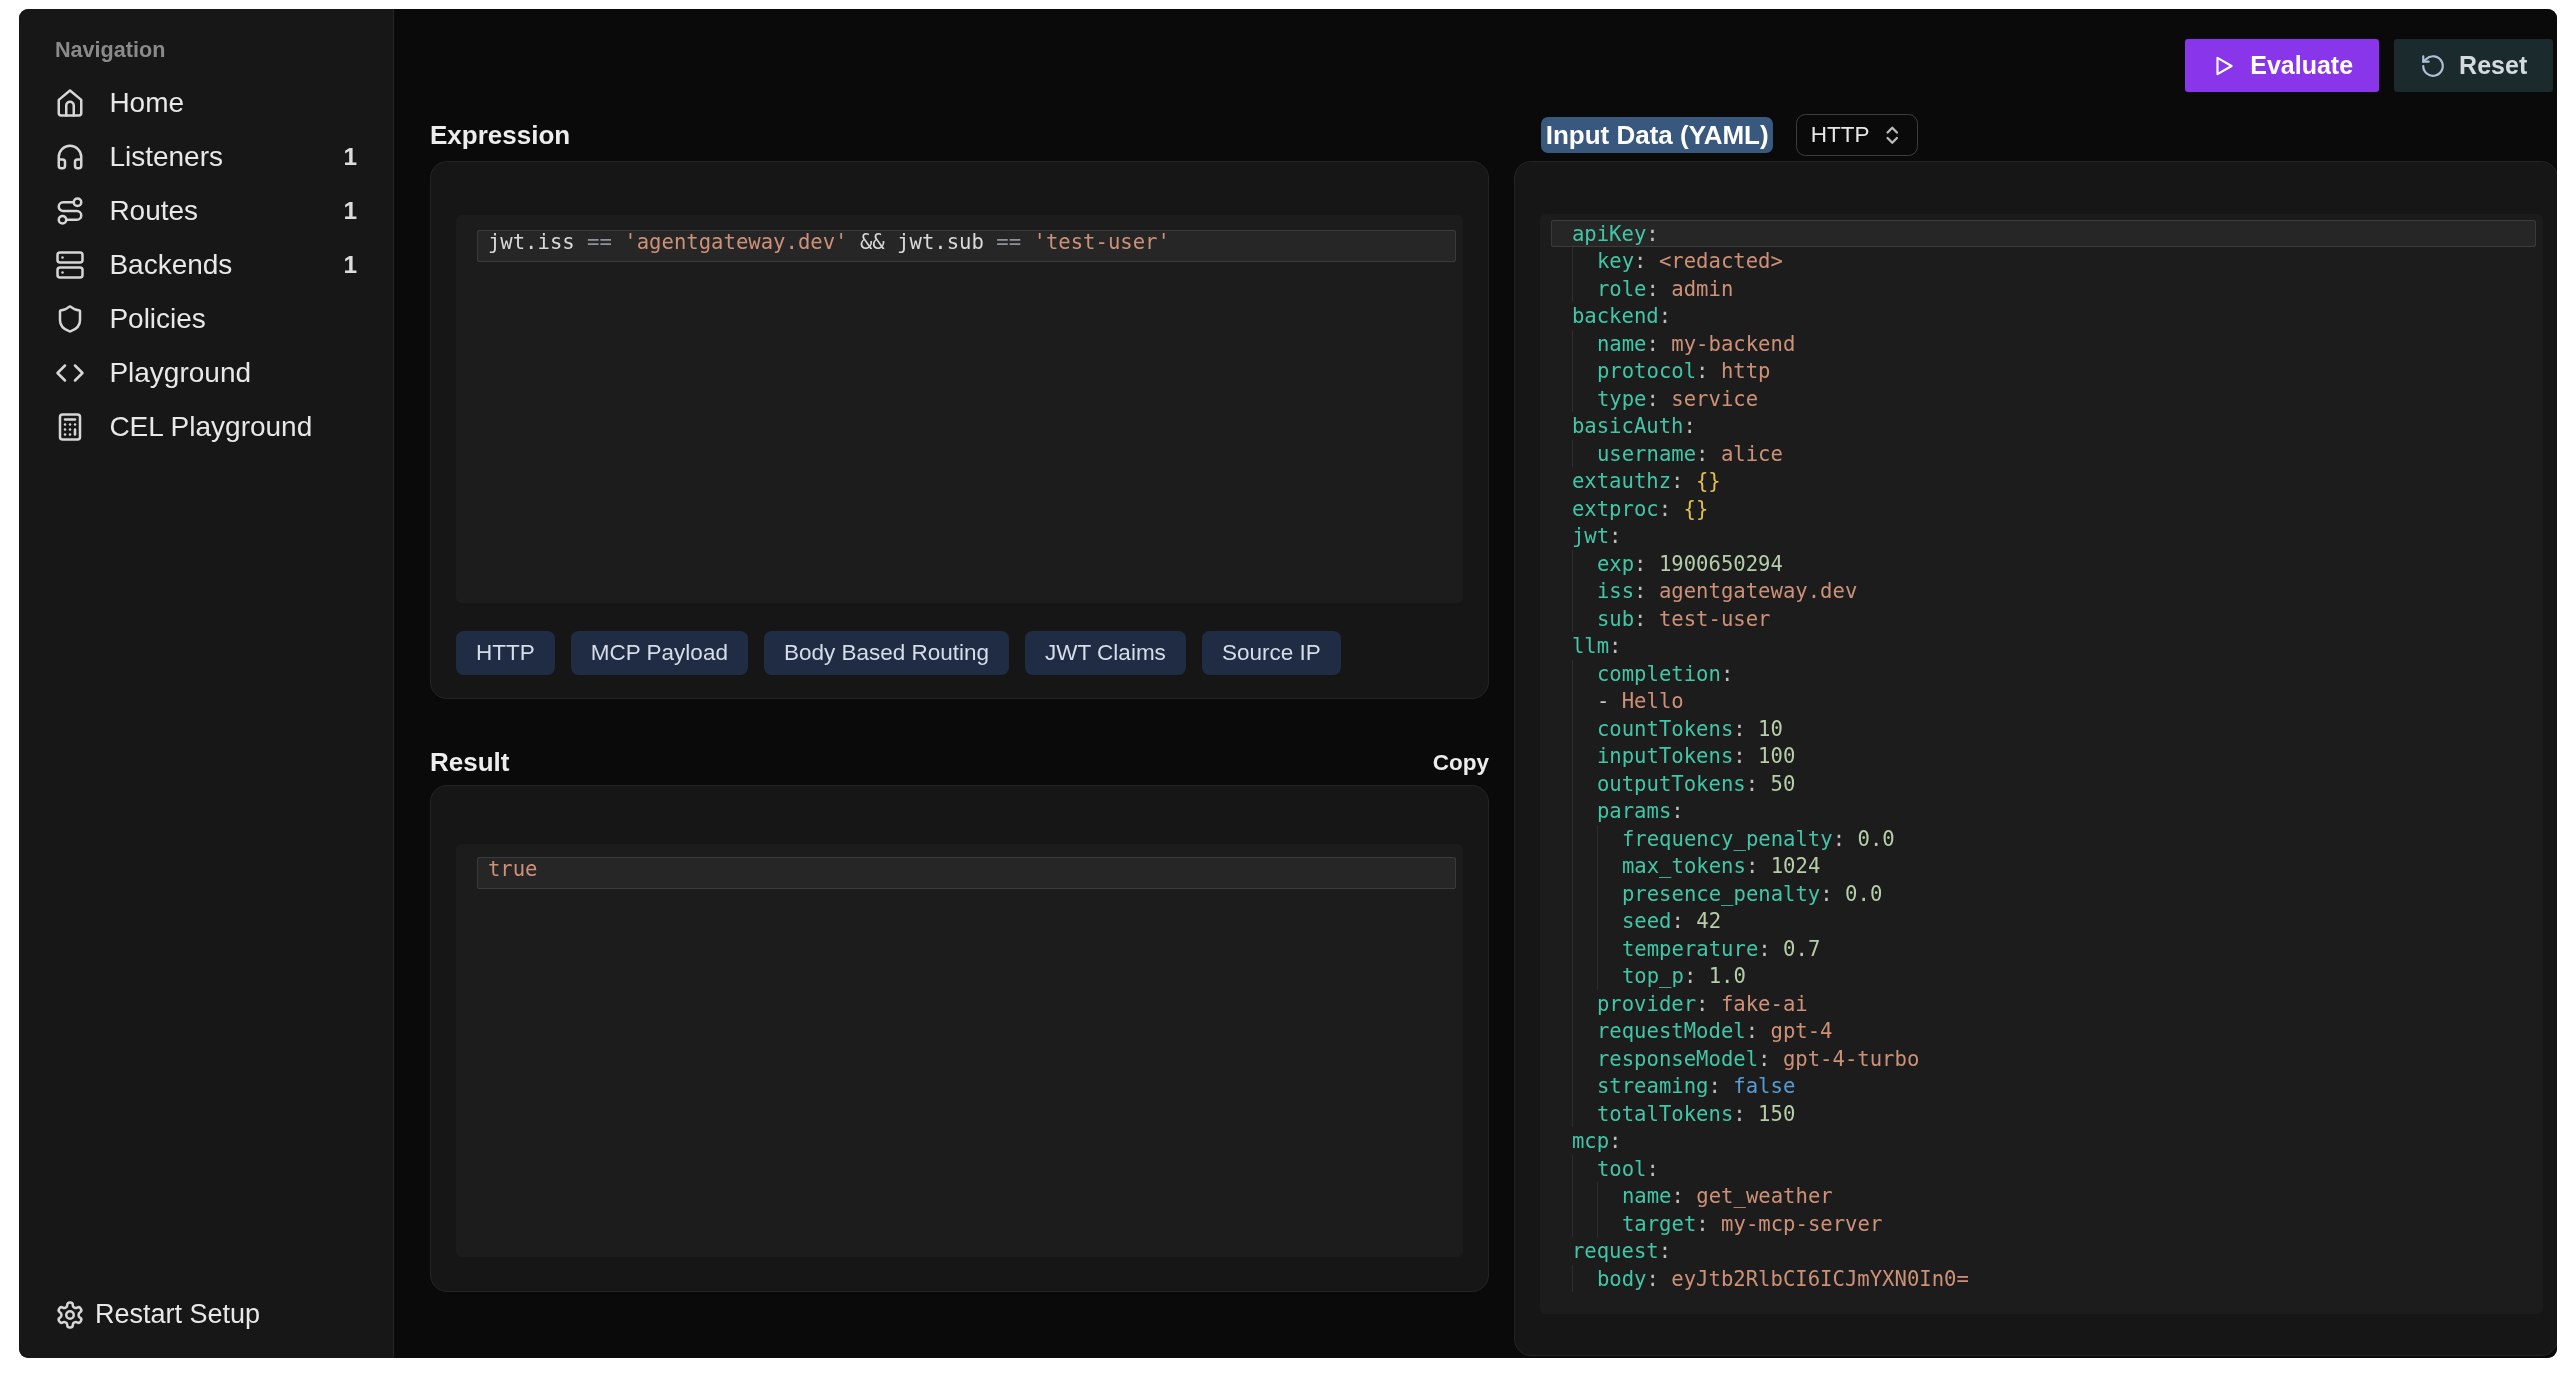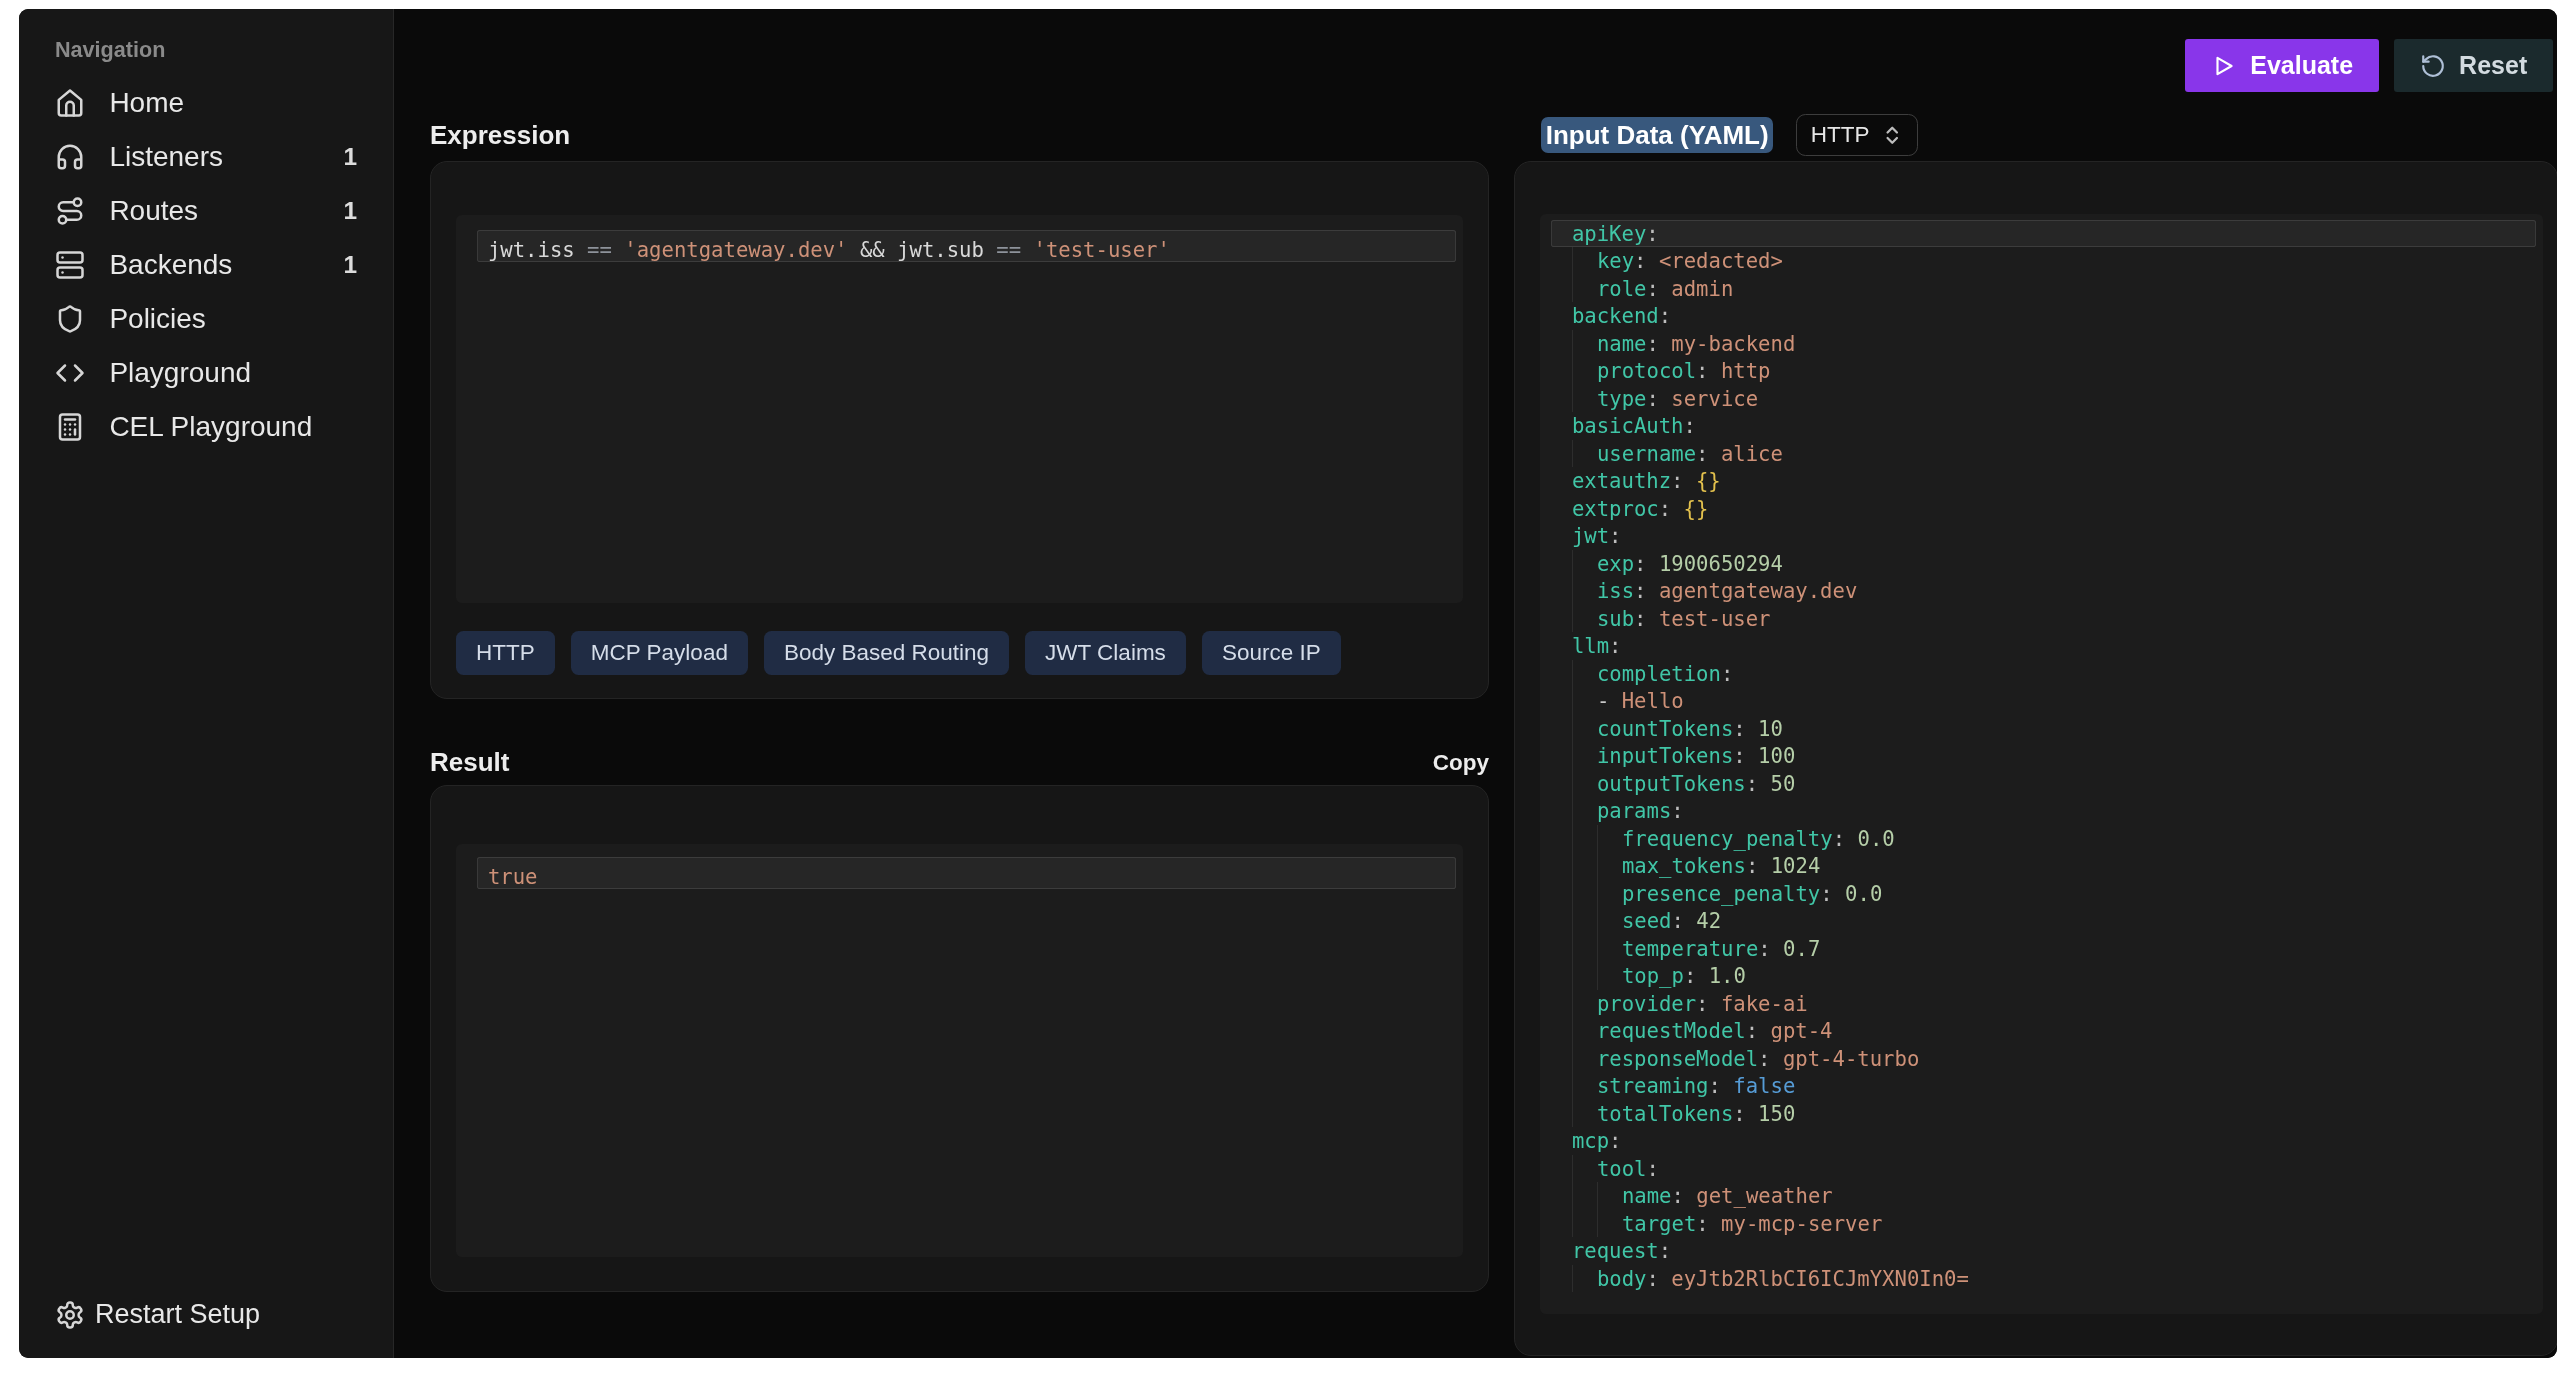--- a/index.html
+++ b/index.html
@@ -25,21 +25,21 @@
   .main { position:relative; flex:1; background:#0a0a0a; }
   .actions { position:absolute; top:30px; right:3.8px; display:flex; gap:15px; }
   .btn { display:flex; align-items:center; gap:13px; height:53px; padding:3px 26px; border:none; border-radius:3px; font-size:25px; font-weight:600; font-family:"Liberation Sans",sans-serif; cursor:pointer; }
   .btn svg { width:26px; height:26px; }
   .btn-primary { background:#8936ea; color:#ffffff; }
   .btn-secondary { background:#1b2a2d; color:#d3dbe0; }
 
   .panel-heading { color:#ededed; font-size:26px; font-weight:600; }
   .card { position:absolute; background:#161616; border:0.9px solid #242424; border-radius:17px; }
   .editor { position:absolute; background:#1c1c1c; border-radius:5.6px; }
-  .active-line { position:absolute; left:20.6px; right:7.5px; height:32px; background:#262626; box-shadow:inset 0 0 0 0.9px #3c3c3c; border-radius:2.8px; display:flex; align-items:flex-end; padding-left:11.3px; }
+  .active-line { position:absolute; left:20.6px; right:7.5px; height:32px; background:#262626; box-shadow:inset 0 0 0 0.9px #3c3c3c; border-radius:2.8px; display:flex; align-items:flex-start; padding-left:11.3px; }
   .code { font-family:"DejaVu Sans Mono", monospace; font-size:20.6px; white-space:pre; }
 
   .tk-ident { color:#d9d9d9; } .tk-op { color:#8e939b; } .tk-str { color:#ce9178; }
   .tk-num { color:#b5cea8; } .tk-bool { color:#569cd6; } .tk-brace { color:#e3c14d; }
   .tk-key { color:#41c6a7; } .tk-punc { color:#bdbdbd; } .tk-dash { color:#c8c8c8; }
 
   .heading-expression { position:absolute; left:36px; top:111px; }
   .card-expression { left:36px; top:152px; width:1059px; height:538px; }
   .card-expression .editor { left:25px; right:25px; top:53px; height:388px; }
   .card-expression .active-line { top:15px; }

